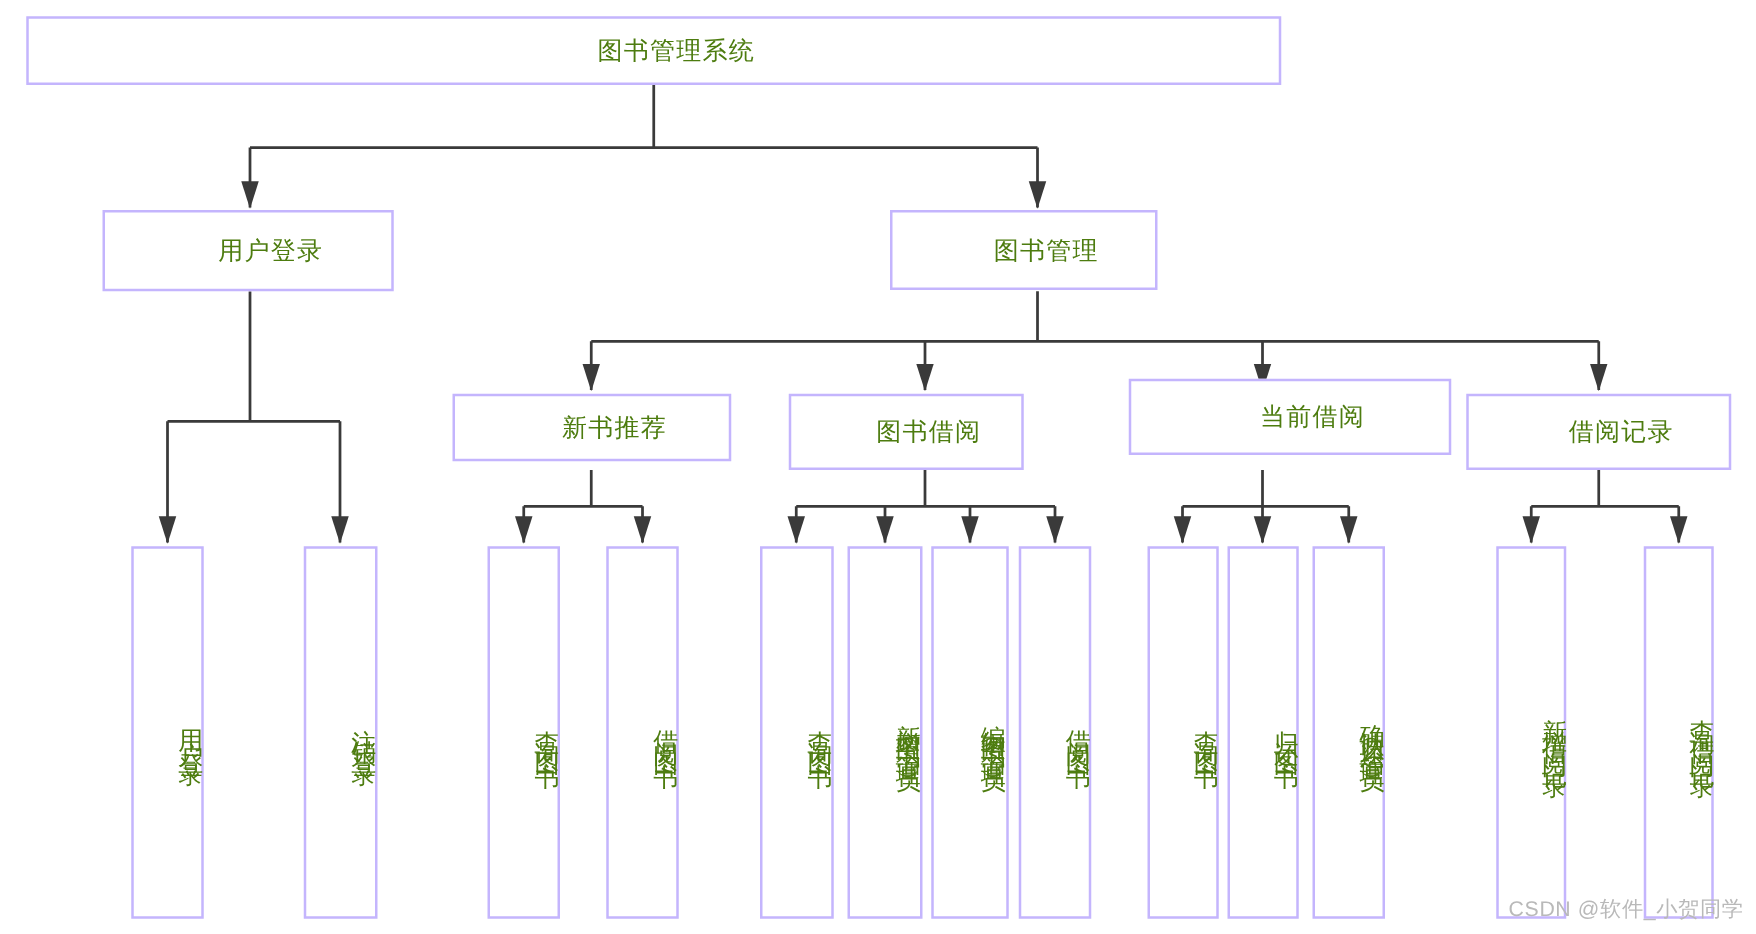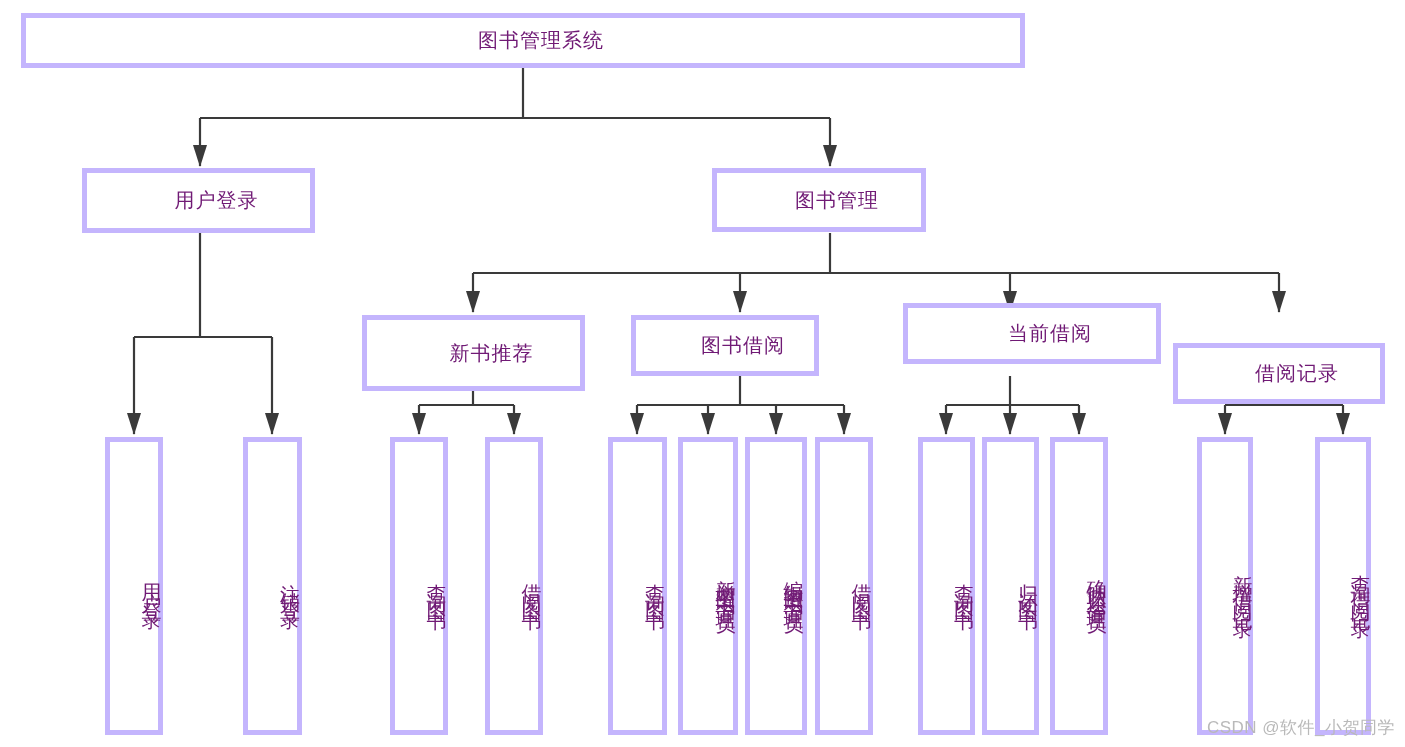--- a/index.html
+++ b/index.html
@@ -8,44 +8,44 @@
     width:1405px;height:747px;
     background:#ffffff;
     font-family:"Liberation Sans","DejaVu Sans",sans-serif;
     overflow:hidden;
   }
   #wires{position:absolute;left:0;top:0;z-index:1;}
   .hbox,.vbox{
     position:absolute;
     box-sizing:border-box;
     background:#ffffff;
-    border:5px solid #c4b5fd;
+    border:2px solid #c4b5fd;
     display:flex;align-items:center;justify-content:center;
-    color:#701a75;
+    color:#4d7c0f;
     z-index:2;
     padding-left:36px;
   }
   .hbox{font-size:20px;letter-spacing:1px;}
   .vbox{top:437px;height:298px;}
   .vtext{
     writing-mode:vertical-rl;
     text-orientation:mixed;
     font-size:20px;
     line-height:1;
     letter-spacing:9px;
     white-space:nowrap;
   }
   
   .b-root   {left:21px;  top:13px;  width:1004px;height:55px;}
   .b-login  {left:82px;  top:168px; width:233px; height:65px;}
   .b-mgmt   {left:712px; top:168px; width:214px; height:64px;}
-  .b-newrec {left:362px; top:315px; width:223px; height:76px;}
+  .b-newrec {left:362px; top:315px; width:223px; height:54px;}
   .b-borrow {left:631px; top:315px; width:188px; height:61px;}
   .b-current{left:903px; top:303px; width:258px; height:61px;}
-  .b-records{left:1173px;top:315px; width:212px; height:61px;margin-top:28px;}
+  .b-records{left:1173px;top:315px; width:212px; height:61px;}
   
   .v1 {left:105px; width:58px;}
   .v2 {left:243px; width:59px;}
   .v3 {left:390px; width:58px;}
   .v4 {left:485px; width:58px;}
   .v5 {left:608px; width:59px;}
   .v6 {left:678px; width:60px;}
   .v7 {left:745px; width:62px;}
   .v8 {left:815px; width:58px;}
   .v9 {left:918px; width:57px;}

